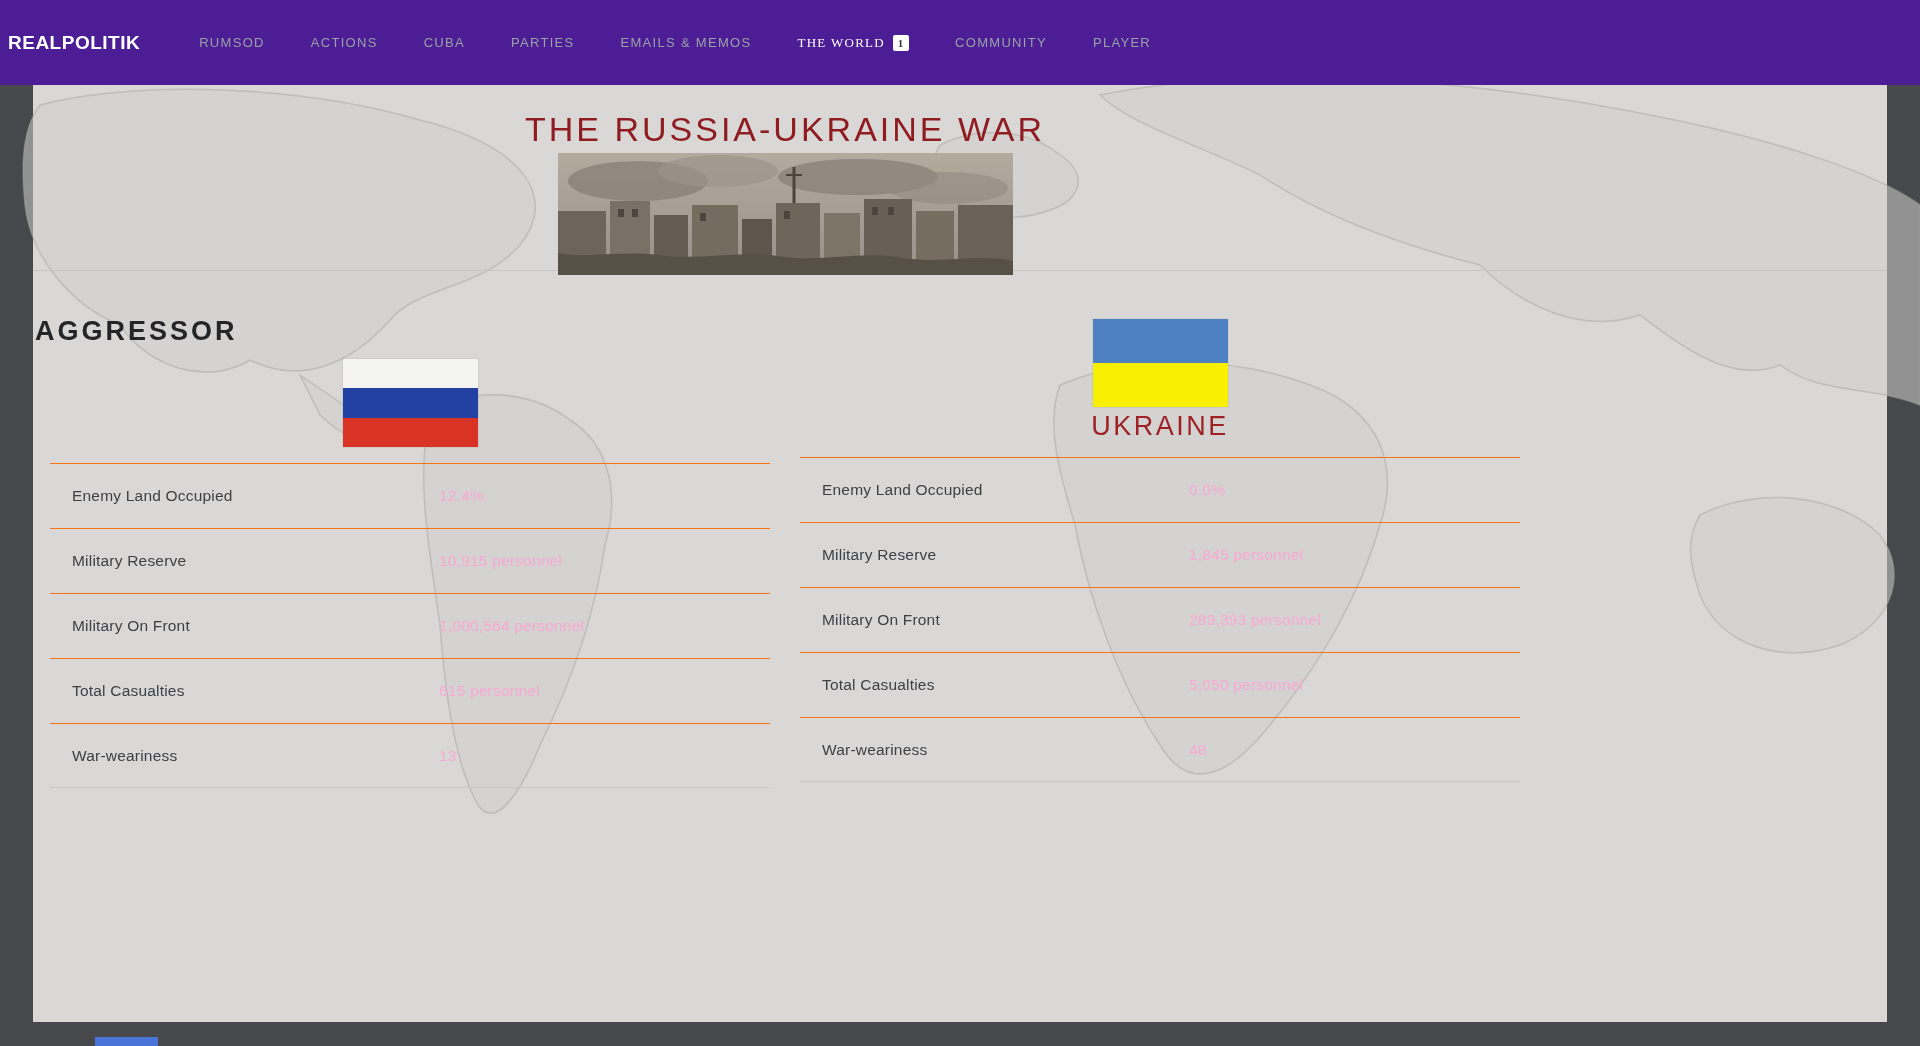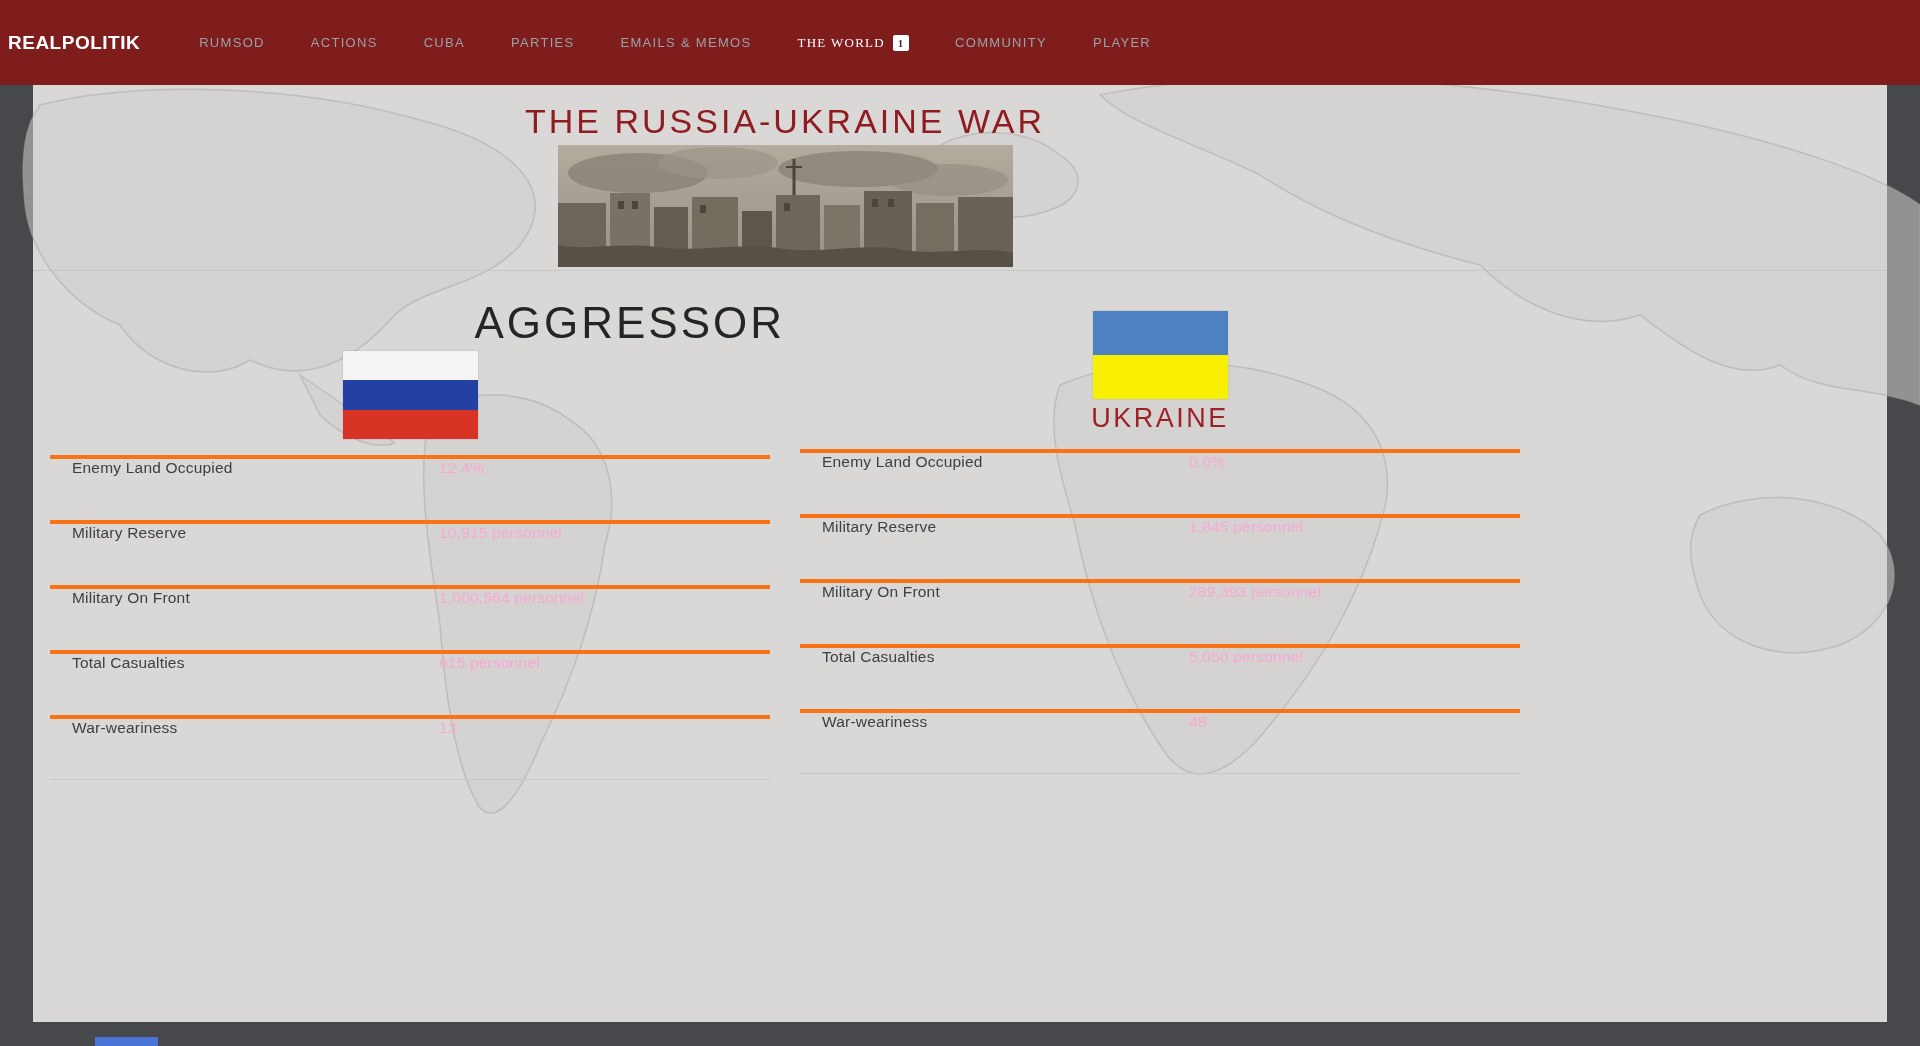--- a/index.html
+++ b/index.html
@@ -1,21 +1,21 @@
 <!DOCTYPE html>
 <html><head>
 <meta charset="utf-8">
 <style>
   * { margin:0; padding:0; box-sizing:border-box; }
   html,body { width:1920px; height:1046px; overflow:hidden; }
   body { font-family:"Liberation Sans", sans-serif; background:#46484b; }
 
   
   .top-nav {
-    height:85px; background:#7f1d1d; display:flex; align-items:center;
+    height:85px; background:#4c1d95; display:flex; align-items:center;
     padding:0 10px 0 8px; position:relative; z-index:10;
   }
   .brand { color:#ffffff; font-size:19px; font-weight:bold; letter-spacing:.5px; margin-right:36px; cursor:pointer; }
   .nav-item {
     color:#9aa1a7; font-size:13px; letter-spacing:1.3px; text-decoration:none;
     padding:10px 23px; display:flex; align-items:center; gap:8px; cursor:pointer;
     text-transform:uppercase; white-space:nowrap;
   }
   .nav-item.active { color:#ffffff;font-family:Liberation Serif, serif; }
   .nav-badge {
@@ -25,44 +25,44 @@
 
   
   .page-area { position:relative; height:961px; }
   .panel { position:absolute; left:33px; right:33px; top:0; bottom:24px; background:#d9d8d6; }
   .world-map { position:absolute; left:0; top:0; width:1920px; height:961px; pointer-events:none; z-index:1; }
   .content { position:absolute; left:35px; top:0; width:1500px; z-index:2; }
   .header-divider { position:absolute; left:33px; right:33px; top:185px; border-top:1px solid #c7c6c3; z-index:2; }
 
   
   .page-title {
-    text-align:center; margin-top:16px; line-height:40px;
+    text-align:center; margin-top:24px; line-height:40px;
     color:#8e1c21; font-size:34px; font-weight:500; letter-spacing:3px;
   }
   .war-image { width:455px; height:122px; margin:4px auto 0; display:block; }
 
   
   .columns { display:flex; margin-top:36px; }
   .country-col { width:750px; }
   .role-label {
-    text-align:right; font-size:44px; line-height:40px; letter-spacing:3px;
-    color:#232528; font-weight:400;
+    text-align:left; font-size:27px; line-height:40px; letter-spacing:3px;
+    color:#232528; font-weight:700;
   }
   .flag { width:135px; height:88px; margin:8px auto 0; display:flex; flex-direction:column; box-shadow:0 0 0 1px rgba(0,0,0,0.05); }
   .flag .stripe { flex:1; }
   .country-name {
     text-align:center; margin-top:4px; font-size:27px; line-height:30px;
     letter-spacing:2.5px; color:#9e2126; font-weight:500;
   }
 
   
   .stats-table { margin:16px 15px 0 15px; }
   .stat-row {
-    display:flex; height:65px;
-    border-top:4px solid #f97316; padding-left:22px;
+    display:flex; align-items:center; height:65px;
+    border-top:1px solid #f97316; padding-left:22px;
   }
   .stat-row:last-child { border-bottom:1px solid #c8c7c4; }
   .stat-label { width:367px; font-size:15.5px; color:#3d4045; letter-spacing:.2px; }
   .stat-value { font-size:15.5px; color:#f9a8d4; letter-spacing:.2px; }
 
   
   .bottom-blue { position:absolute; left:95px; bottom:0; width:63px; height:9px; background:#4a74d8; z-index:3; }
 </style>
 </head>
 <body>

